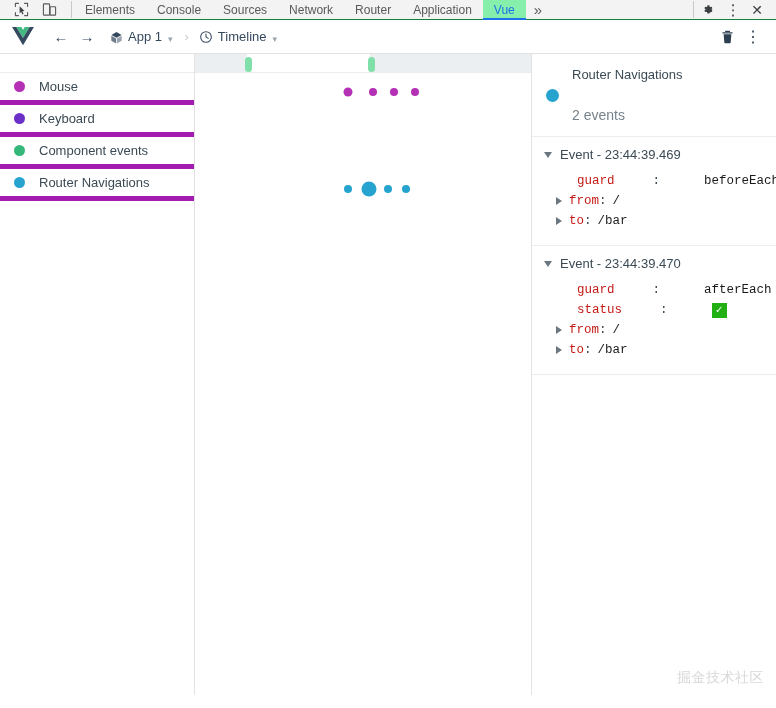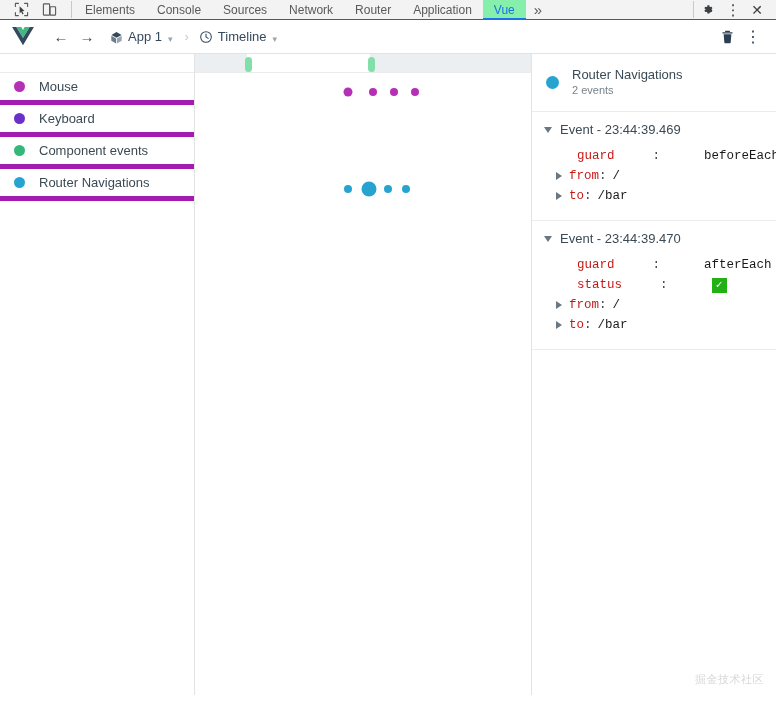--- a/index.html
+++ b/index.html
@@ -192,21 +192,21 @@
     padding: 13px 12px 13px 14px;
     border-bottom: 1px solid #ececec;
   }
   .details-head-dot {
     width: 13px; height: 13px;
     border-radius: 50%;
     margin-right: 13px;
     flex: none;
   }
   .details-head-title { font-size: 13px; color: #3b4a54; line-height: 16px; }
-  .details-head-sub { font-size: 11px; color: #77838c; line-height: 15px; }
+  .details-head-sub { font-size: 14px; color: #77838c; line-height: 15px; margin-top: 25px; }
 
   .event-block { border-bottom: 1px solid #ececec; padding: 10px 0 14px; }
   .event-head {
     display: flex;
     align-items: center;
     padding-left: 12px;
     font-size: 13px;
     color: #3b4a54;
   }
   .tri-down {
@@ -248,21 +248,21 @@
     background: #22b014;
     color: #ffffff;
     font-size: 11px;
     line-height: 1;
   }
 
   .watermark {
     position: absolute;
     right: 12px;
     bottom: 8px;
-    font-size: 11px;
+    font-size: 14px;
     color: #d8d8d8;
     letter-spacing: 0.5px;
     user-select: none;
   }
 </style>
 </head>
 <body>
 
 <div class="devtools-bar">
   <div class="dt-tool-icons">

